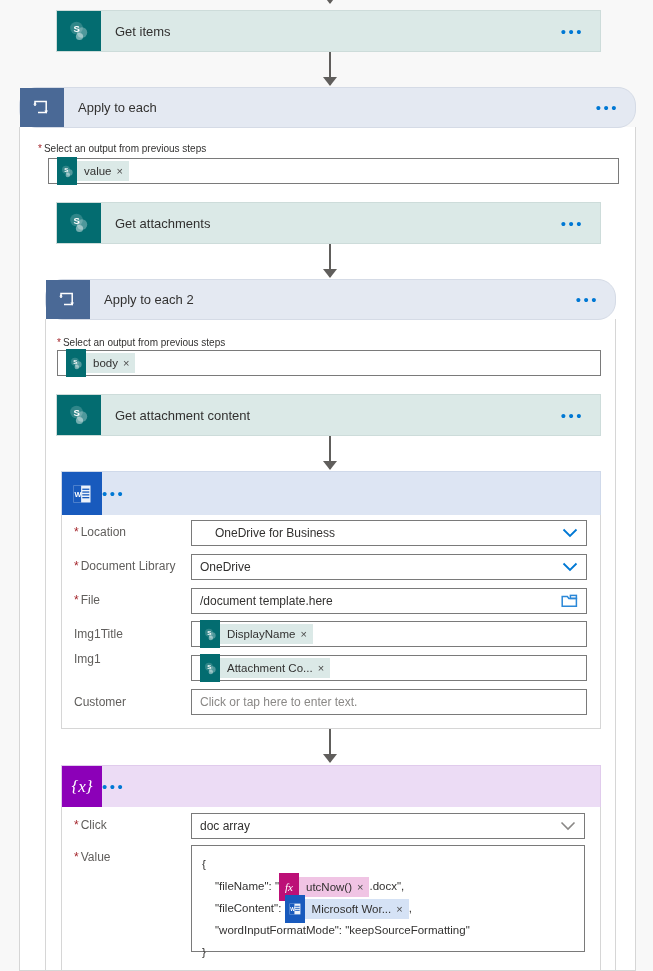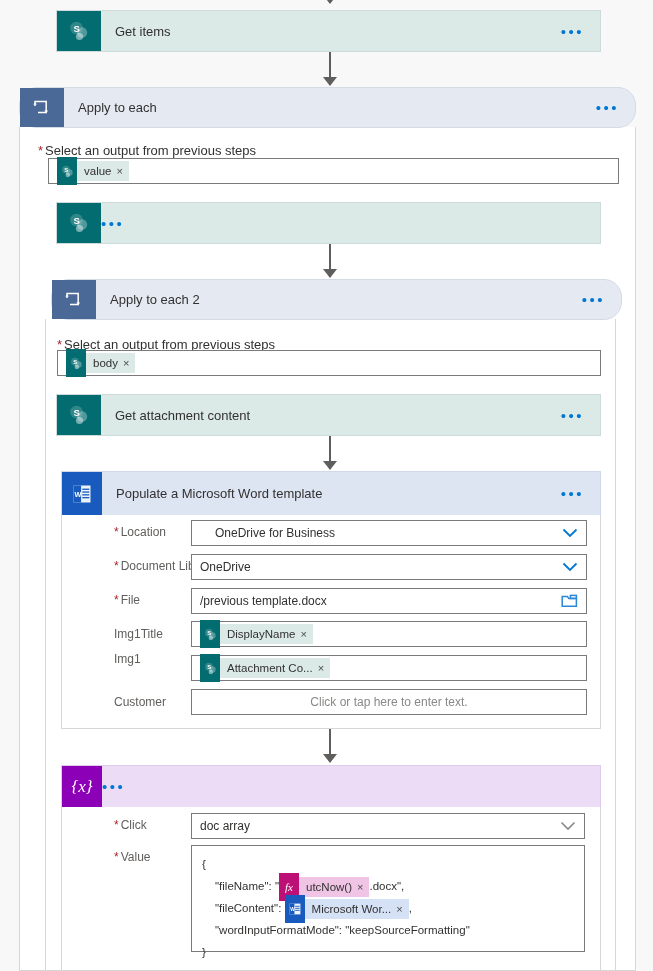--- a/index.html
+++ b/index.html
@@ -96,21 +96,20 @@
     border: 1px solid #d6d6d6;
     border-top: none;
     background: #ffffff;
   }
 
   
   .field {
     position: absolute;
     display: flex;
     align-items: center;
-    margin-left: 40px;
   }
   .field-label {
     font-size: 12px;
     color: #605e5c;
     white-space: nowrap;
   }
   .req::before {
     content: "*";
     color: #a4262c;
     margin-right: 2px;
@@ -130,21 +129,21 @@
   .chev {
     margin-left: auto;
     color: #0078d4;
     font-size: 13px;
     line-height: 1;
   }
   .chev.gray { color: #8a8886; }
 
   .subhead {
     position: absolute;
-    font-size: 13px;
+    font-size: 10px;
     color: #323130;
   }
 
   
   .token {
     display: inline-flex;
     align-items: center;
     height: 20px;
     background: #dbe9e7;
     font-size: 11.5px;
@@ -249,29 +248,30 @@
   <div class="card sp" style="left:56px; top:202px; width:545px; height:42px;">
     <div class="card-header">
       <div class="card-icon ico-sp">
         <svg width="24" height="24" viewBox="0 0 24 24">
           <circle cx="9.5" cy="9" r="6.3" fill="#ffffff" opacity="0.18"></circle>
           <circle cx="15" cy="13.5" r="5.2" fill="#ffffff" opacity="0.30"></circle>
           <circle cx="12.5" cy="17.5" r="3.6" fill="#ffffff" opacity="0.45"></circle>
           <text x="6.6" y="12.6" font-family="Liberation Sans, sans-serif" font-size="9.5" font-weight="bold" fill="#ffffff">S</text>
         </svg>
       </div>
+      <div class="card-title">Get attachments</div>
       <div class="ellipsis">•••</div>
     </div>
   </div>
 
   <div class="arrow" style="left:329px; top:244px; height:33px;"></div>
 
   <div class="scope" style="left:45px; top:319px; width:571px; height:652px;"></div>
 
-  <div class="card loop" style="left:51px; top:279px; width:571px; height:41px;">
+  <div class="card loop" style="left:45px; top:279px; width:571px; height:41px;">
     <div class="card-header">
       <div class="card-icon ico-loop">
         <svg width="22" height="22" viewBox="0 0 22 22">
           <path d="M4 9 L4 4.6 L15.2 4.6 L15.2 9" fill="none" stroke="#ffffff" stroke-width="1.5"></path>
           <path d="M15.2 9 L15.2 15.4 L7 15.4" fill="none" stroke="#ffffff" stroke-width="1.5"></path>
           <path d="M4 5.4 L2.2 7.6 L5.8 7.6 Z" fill="#ffffff"></path>
           <path d="M15.2 16.6 L13.4 13.6 L17 13.6 Z" fill="#ffffff"></path>
         </svg>
       </div>
       <div class="card-title">Apply to each 2</div>
@@ -319,21 +319,20 @@
         <svg width="22" height="22" viewBox="0 0 22 22">
           <rect x="2.5" y="2.5" width="17" height="17" fill="#ffffff" opacity="0.92"></rect>
           <rect x="2.5" y="2.5" width="7.6" height="17" fill="#185abd"></rect>
           <text x="3.6" y="13.6" font-family="Liberation Sans, sans-serif" font-size="7.4" font-weight="bold" fill="#ffffff">W</text>
           <rect x="11.3" y="5.6" width="7" height="1.3" fill="#185abd"></rect>
           <rect x="11.3" y="8.4" width="7" height="1.3" fill="#185abd"></rect>
           <rect x="11.3" y="11.2" width="7" height="1.3" fill="#185abd"></rect>
           <rect x="11.3" y="14" width="7" height="1.3" fill="#185abd"></rect>
         </svg>
       </div>
-      <div class="card-title">Populate a Microsoft Word template</div>
       <div class="ellipsis">•••</div>
     </div>
   </div>
 
   <div class="scope" style="left:61px; top:515px; width:540px; height:214px;"></div>
 
   <div class="field" style="left:74px; top:525px;">
     <span class="field-label req">Location</span>
   </div>
   <div class="control" style="left:191px; top:520px; width:396px; height:26px;padding-left:23px;">
@@ -354,21 +353,21 @@
       <svg width="16" height="10" viewBox="0 0 16 10">
           <path d="M1.5 1.5 L8 8 L14.5 1.5" fill="none" stroke="#0078d4" stroke-width="1.8"></path>
         </svg>
     </span>
   </div>
 
   <div class="field" style="left:74px; top:593px;">
     <span class="field-label req">File</span>
   </div>
   <div class="control" style="left:191px; top:588px; width:396px; height:26px;">
-    <span>/previous template.docx</span>
+    <span>/document template.here</span>
     <span class="chev">
       <svg width="17" height="14" viewBox="0 0 17 14">
         <path d="M1.2 12.2 L1.2 2.6 L6.4 2.6 L7.8 4.4 L15.4 4.4 L15.4 12.2 Z" fill="none" stroke="#2b88d8" stroke-width="1.5"></path>
         <rect x="9.4" y="1.4" width="6" height="3" fill="none" stroke="#2b88d8" stroke-width="1.5"></rect>
       </svg>
     </span>
   </div>
 
   <div class="field" style="left:74px; top:627px;">
     <span class="field-label">Img1Title</span>
@@ -402,21 +401,21 @@
         </svg>
       </span>
       <span class="tok-text">Attachment Co...</span>
       <span class="tok-x">×</span>
     </span>
   </div>
 
   <div class="field" style="left:74px; top:695px;">
     <span class="field-label">Customer</span>
   </div>
-  <div class="control" style="left:191px; top:689px; width:396px; height:26px;justify-content:center;">
+  <div class="control" style="left:191px; top:689px; width:396px; height:26px;">
     <span class="placeholder">Click or tap here to enter text.</span>
   </div>
 
   <div class="arrow" style="left:329px; top:729px; height:33px;"></div>
 
   <div class="card variable" style="left:61px; top:765px; width:540px; height:42px; border-bottom:none;">
     <div class="card-header">
       <div class="card-icon ico-var" style="width:40px; flex:0 0 40px; color:#ffffff; font-size:17px;">
         <span style="font-family:'Liberation Serif', serif; font-style:italic;">{x}</span>
       </div>

